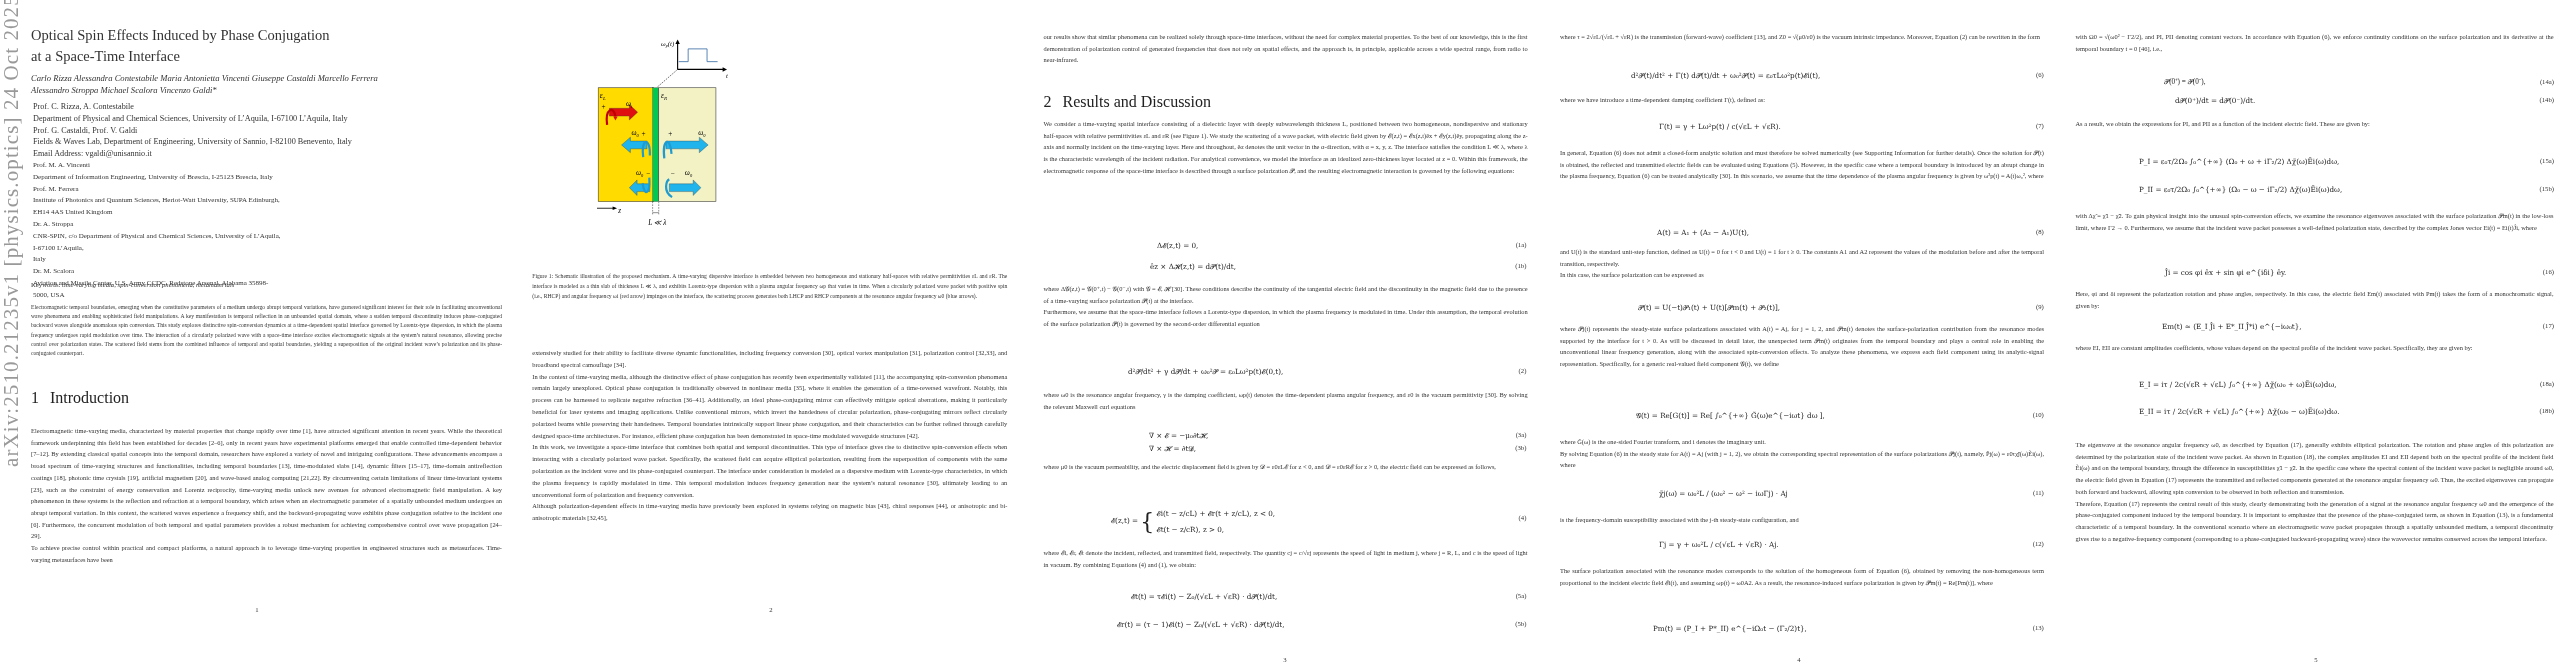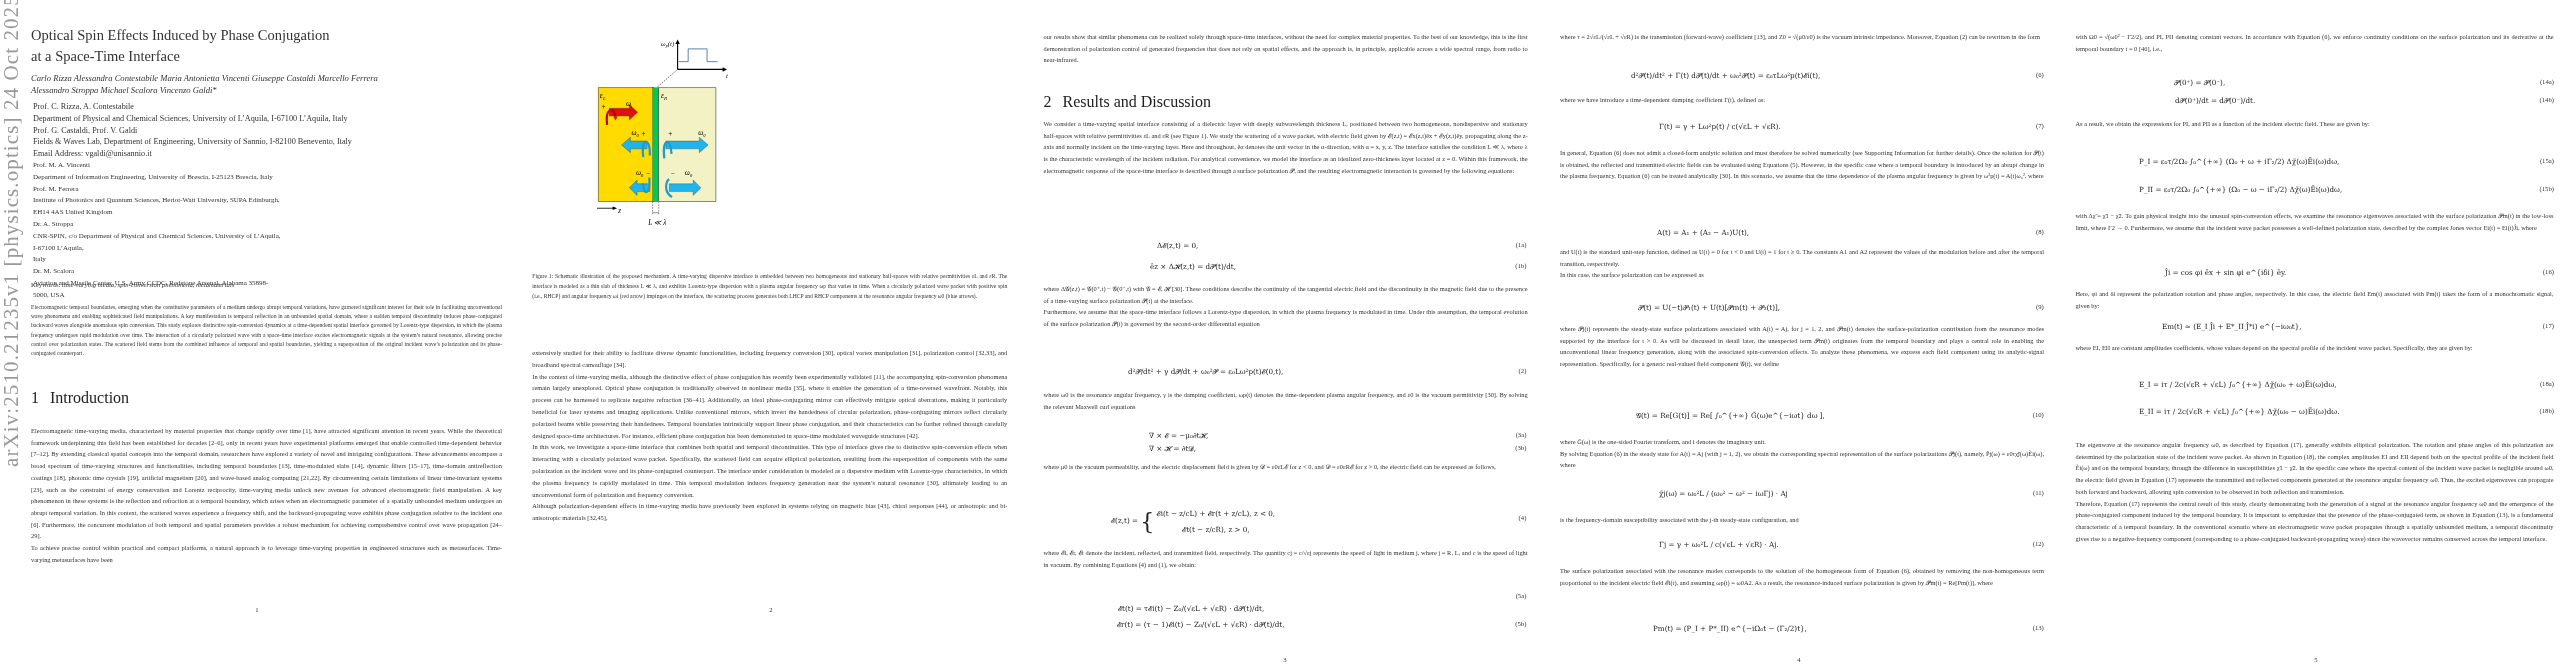--- a/index.html
+++ b/index.html
@@ -178,26 +178,26 @@
   <div class="eq" style="left:121px; top:431px;">∇ × 𝓔  =  −μ₀∂t𝓗,</div>
   <div class="eqnum" style="right:15.6px; top:431px;">(3a)</div>
   <div class="eq" style="left:121px; top:444px;">∇ × 𝓗  =  ∂t𝓓,</div>
   <div class="eqnum" style="right:15.6px; top:444px;">(3b)</div>
   <div class="body-text" style="left:15.6px; top:461px; width:484px;">where μ0 is the vacuum permeability, and the electric displacement field is given by 𝓓 = ε0εL𝓔 for z &lt; 0, and 𝓓 = ε0εR𝓔 for z &gt; 0, the electric field can be expressed as follows,</div>
   <div class="eq" style="left:83px; top:509px;">
     <span>𝓔(z,t) =</span>
     <span style="font-size:22px; vertical-align:middle;">{</span>
     <span style="display:inline-block; vertical-align:middle;">
       <span style="display:block;">𝓔i(t − z/cL) + 𝓔r(t + z/cL),   z &lt; 0,</span>
-      <span style="display:block; margin-top:6.7px;text-align:center;">𝓔t(t − z/cR),   z &gt; 0,</span>
+      <span style="display:block; margin-top:6.7px;">𝓔t(t − z/cR),   z &gt; 0,</span>
     </span>
   </div>
   <div class="eqnum" style="right:15.6px; top:514px;">(4)</div>
   <div class="body-text" style="left:15.6px; top:547px; width:484px;">where 𝓔i, 𝓔r, 𝓔t denote the incident, reflected, and transmitted field, respectively. The quantity cj = c/√εj represents the speed of light in medium j, where j = R, L, and c is the speed of light in vacuum. By combining Equations (4) and (1), we obtain:</div>
-  <div class="eq" style="left:90px; top:592px;margin-top:12px;">𝓔t(t)  =  τ𝓔i(t) − Z₀/(√εL + √εR) · d𝓟(t)/dt,</div>
+  <div class="eq" style="left:103px; top:592px;">𝓔t(t)  =  τ𝓔i(t) − Z₀/(√εL + √εR) · d𝓟(t)/dt,</div>
   <div class="eqnum" style="right:15.6px; top:592px;">(5a)</div>
   <div class="eq" style="left:89px; top:620px;">𝓔r(t)  =  (τ − 1)𝓔i(t) − Z₀/(√εL + √εR) · d𝓟(t)/dt,</div>
   <div class="eqnum" style="right:15.6px; top:620px;">(5b)</div>
   <div class="pagenum" style="top:656px;">3</div>
 </div>
 
 <div class="page p4">
   <div class="body-text" style="left:18px; top:31px; width:484px;">where τ = 2√εL/(√εL + √εR) is the transmission (forward-wave) coefficient [13], and Z0 = √(μ0/ε0) is the vacuum intrinsic impedance. Moreover, Equation (2) can be rewritten in the form</div>
   <div class="eq" style="left:89px; top:71px;">d²𝓟(t)/dt² + Γ(t) d𝓟(t)/dt + ω₀²𝓟(t) = ε₀τLω²p(t)𝓔i(t),</div>
   <div class="eqnum" style="right:12.2px; top:71px;">(6)</div>
@@ -226,21 +226,21 @@
   <div class="eq" style="left:117px; top:540px;">Γj = γ + ω₀²L / c(√εL + √εR) · Aj.</div>
   <div class="eqnum" style="right:12.2px; top:540px;">(12)</div>
   <div class="body-text" style="left:18px; top:565px; width:484px;">The surface polarization associated with the resonance modes corresponds to the solution of the homogeneous form of Equation (6), obtained by removing the non-homogeneous term proportional to the incident electric field 𝓔i(t), and assuming ωp(t) = ω0A2. As a result, the resonance-induced surface polarization is given by 𝓟m(t) = Re[Pm(t)], where</div>
   <div class="eq" style="left:111px; top:624px;">Pm(t) = (P_I + P*_II) e^{−iΩ₀t − (Γ₂/2)t},</div>
   <div class="eqnum" style="right:12.2px; top:624px;">(13)</div>
   <div class="pagenum" style="top:656px;">4</div>
 </div>
 
 <div class="page p5">
   <div class="body-text" style="left:19.5px; top:31px; width:478px;">with Ω0 = √(ω0² − Γ2/2), and PI, PII denoting constant vectors. In accordance with Equation (6), we enforce continuity conditions on the surface polarization and its derivative at the temporal boundary t = 0 [46], i.e.,</div>
-  <div class="eq" style="left:118px; top:78px;">𝓟(0⁺)  =  𝓟(0⁻),</div>
+  <div class="eq" style="left:108px; top:78px;font-family:Liberation Serif, serif;">𝓟(0⁺)  =  𝓟(0⁻),</div>
   <div class="eqnum" style="right:22px; top:78px;">(14a)</div>
   <div class="eq" style="left:119px; top:96px;">d𝓟(0⁺)/dt  =  d𝓟(0⁻)/dt.</div>
   <div class="eqnum" style="right:22px; top:96px;">(14b)</div>
   <div class="body-text" style="left:19.5px; top:118px; width:478px;">As a result, we obtain the expressions for PI, and PII as a function of the incident electric field. These are given by:</div>
   <div class="eq" style="left:83px; top:157px;">P_I  =  ε₀τ/2Ω₀ ∫₀^{+∞} (Ω₀ + ω + iΓ₂/2) Δχ̃(ω)Ẽi(ω)dω,</div>
   <div class="eqnum" style="right:22px; top:157px;">(15a)</div>
   <div class="eq" style="left:83px; top:185px;">P_II  =  ε₀τ/2Ω₀ ∫₀^{+∞} (Ω₀ − ω − iΓ₂/2) Δχ̃(ω)Ẽi(ω)dω,</div>
   <div class="eqnum" style="right:22px; top:185px;">(15b)</div>
   <div class="body-text" style="left:19.5px; top:210px; width:478px;">with Δχ̃ = χ̃1 − χ̃2. To gain physical insight into the unusual spin-conversion effects, we examine the resonance eigenwaves associated with the surface polarization 𝓟m(t) in the low-loss limit, where Γ2 → 0. Furthermore, we assume that the incident wave packet possesses a well-defined polarization state, described by the complex Jones vector Ei(t) = Ei(t)Ĵi, where</div>
   <div class="eq" style="left:109px; top:268px;">Ĵi = cos φi êx + sin φi e^{iδi} êy.</div>

